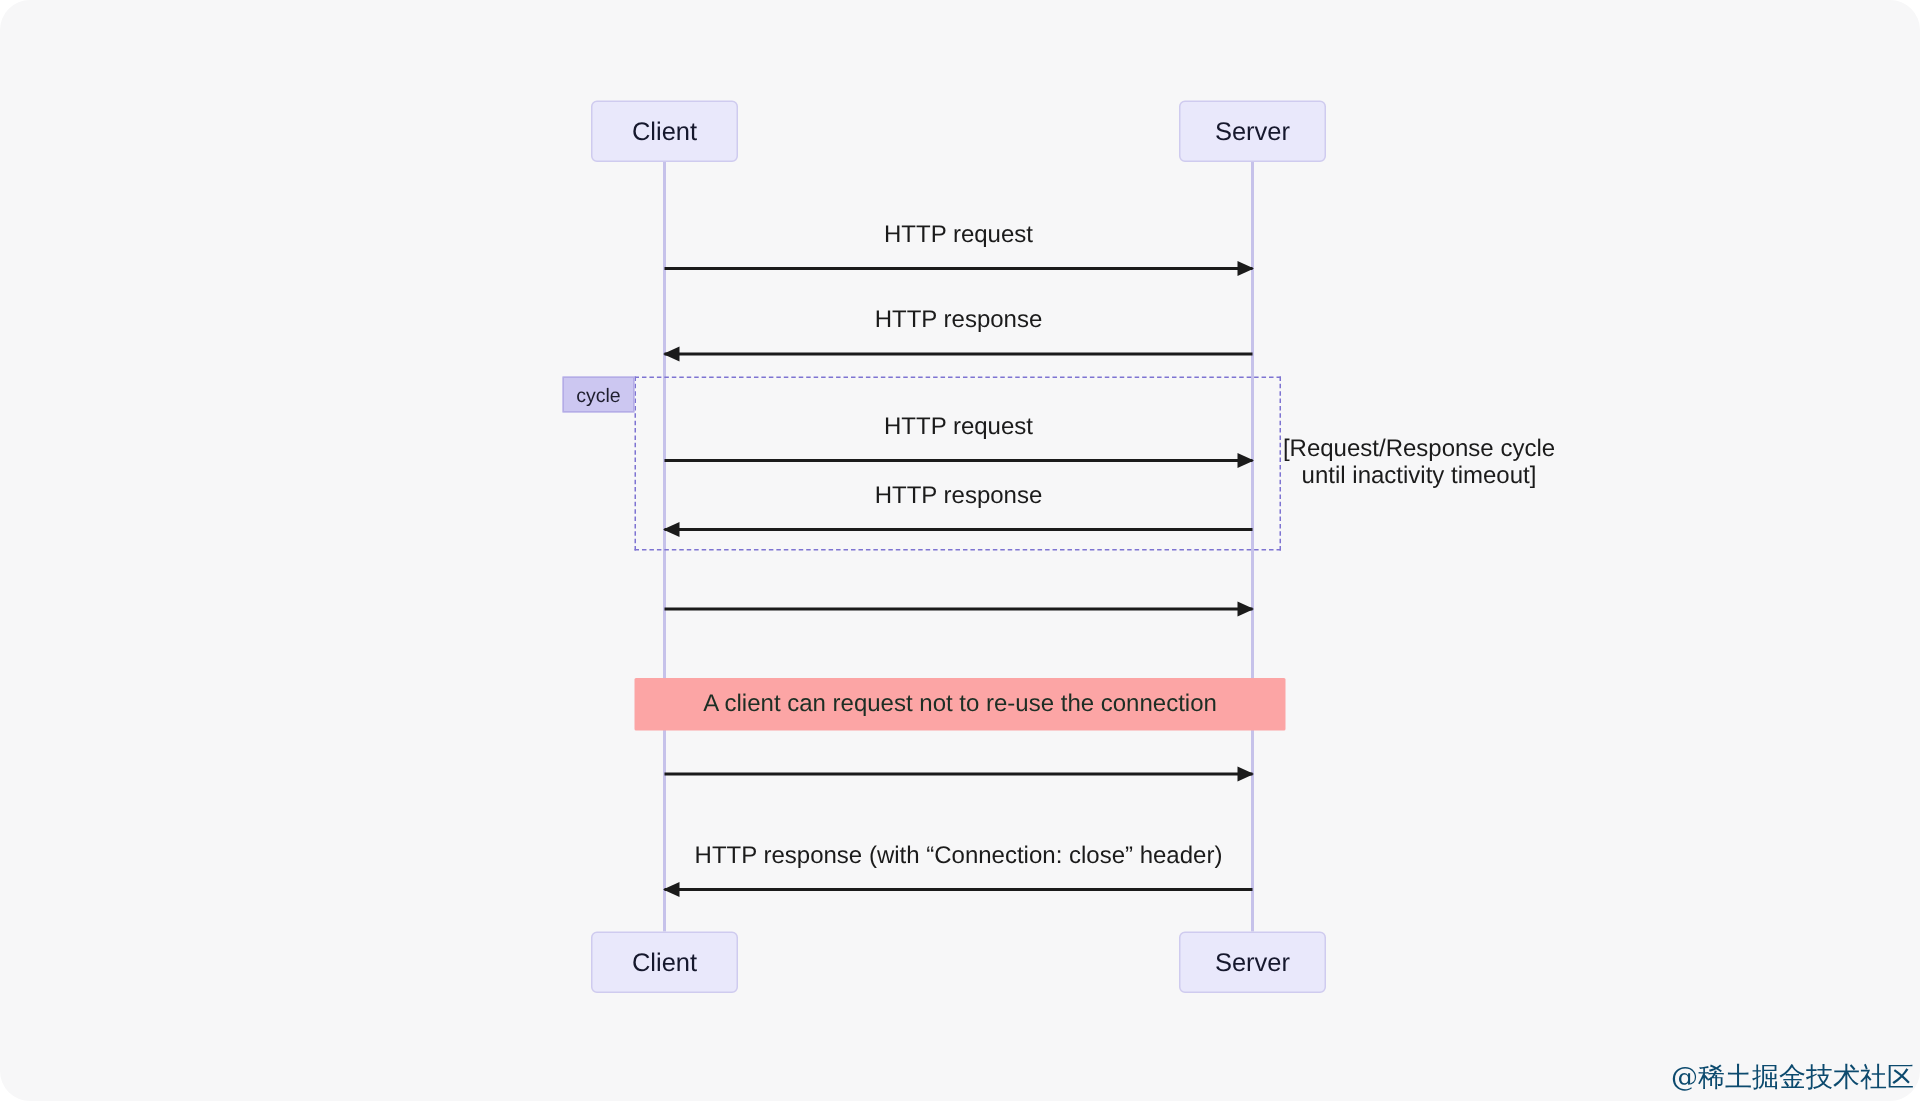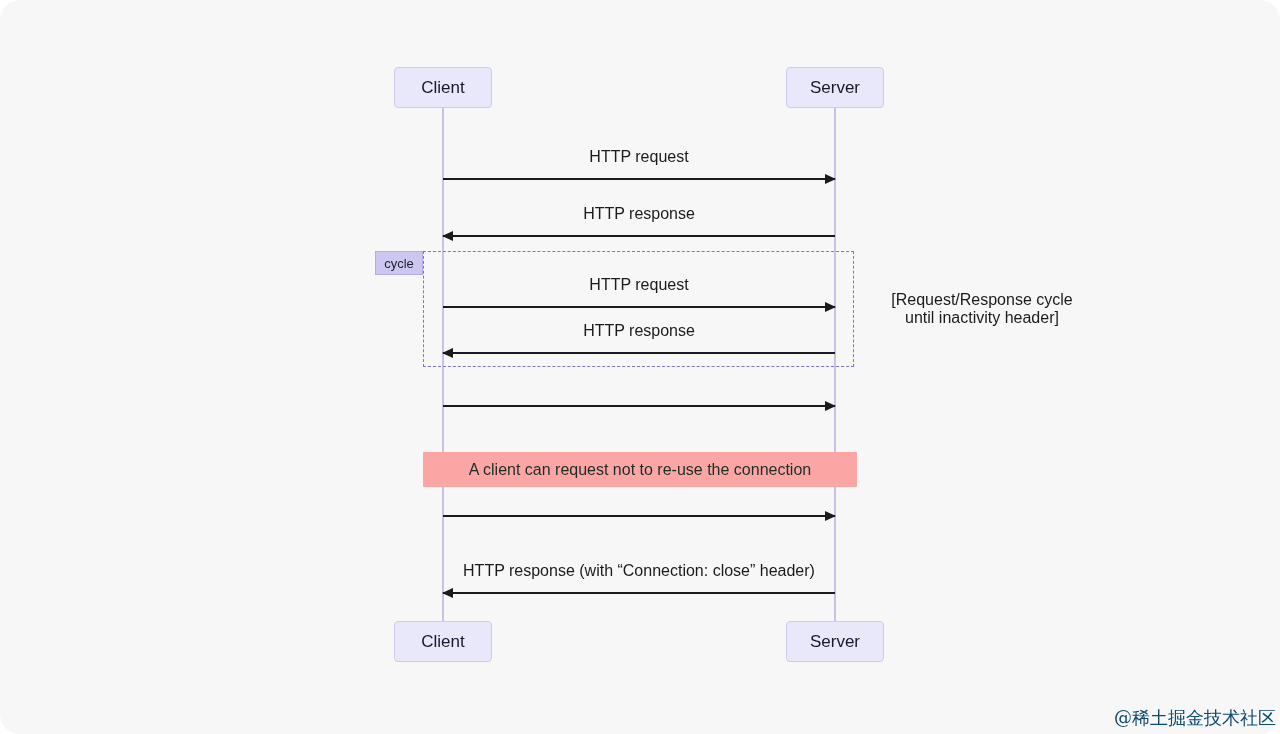--- a/index.html
+++ b/index.html
@@ -89,21 +89,21 @@
     height: 24px;
     line-height: 24px;
     text-align: center;
     font-size: 13px;
     color: #1e1e2e;
     background: #ccc7f1;
     border: 1px solid #b4ace6;
   }
   .loop-annotation {
     position: absolute;
-    left: 876px;
+    left: 840px;
     top: 291px;
     width: 212px;
     text-align: center;
     font-size: 16px;
     line-height: 18px;
     color: #1b1b1b;
   }
   .note {
     position: absolute;
     left: 423px;
@@ -148,21 +148,21 @@
 
   <div class="message" style="top:204px">
     <div class="msg-label">HTTP response</div>
     <div class="msg-arrow left"></div>
   </div>
 
   <div class="loop-box"></div>
   <div class="loop-label">cycle</div>
   <div class="loop-annotation">
     <div>[Request/Response cycle</div>
-    <div>until inactivity header]</div>
+    <div>until inactivity timeout]</div>
   </div>
 
   <div class="message" style="top:275px">
     <div class="msg-label">HTTP request</div>
     <div class="msg-arrow right"></div>
   </div>
 
   <div class="message" style="top:321px">
     <div class="msg-label">HTTP response</div>
     <div class="msg-arrow left"></div>

